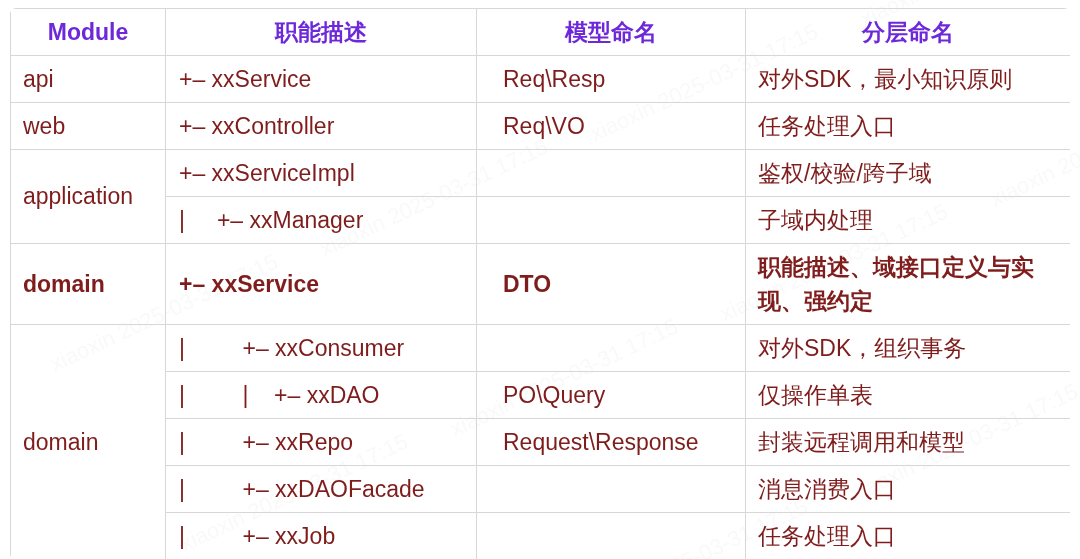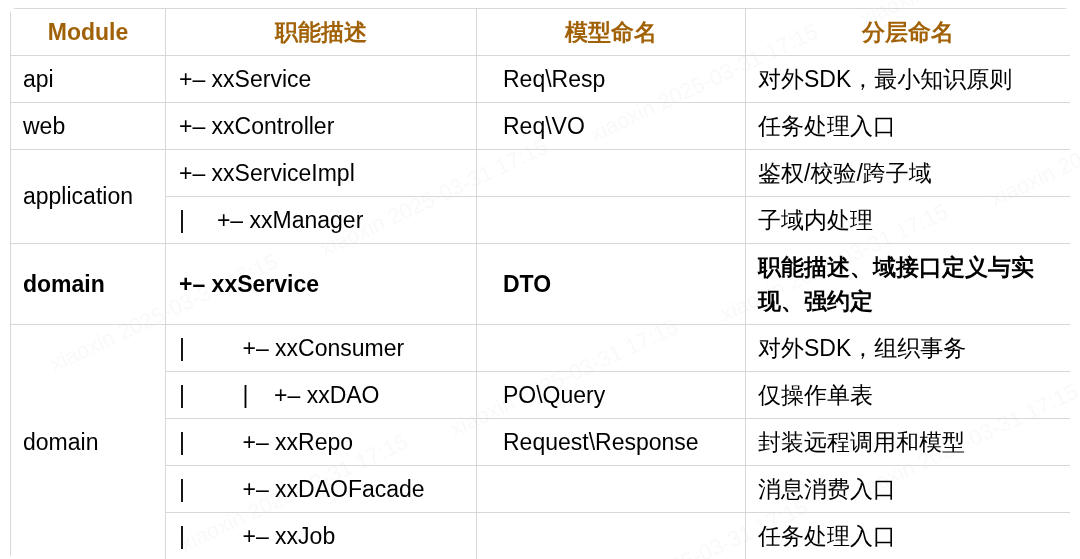--- a/index.html
+++ b/index.html
@@ -43,30 +43,30 @@
     border-collapse: collapse;
     table-layout: fixed;
   }
   table.arch col.w-module { width: 155px; }
   table.arch col.w-layer  { width: 311px; }
   table.arch col.w-model  { width: 269px; }
   table.arch col.w-desc   { width: 325px; }
   table.arch th, table.arch td {
     border: 1px solid #d7d7d7;
     vertical-align: middle;
-    color: #000000;
+    color: #7f1d1d;
     font-size: 23px;
     box-sizing: border-box;
     overflow: hidden;
   }
   table.arch th {
     height: 44px;
     font-weight: 700;
     text-align: center;
-    color: #a16207;
+    color: #6d28d9;
     padding: 0 6px;
   }
   tr.r      { height: 47px; }
   tr.r-tall { height: 78px; font-weight: bold; }
   td.c-module { padding: 0 10px 0 12px; }
   td.c-layer  { padding: 0 10px 0 13px; white-space: pre; }
   td.c-model  { padding: 0 10px 0 26px; }
   td.c-desc   { padding: 6px 12px 6px 12px; line-height: 34px; }
 </style>
 </head>

